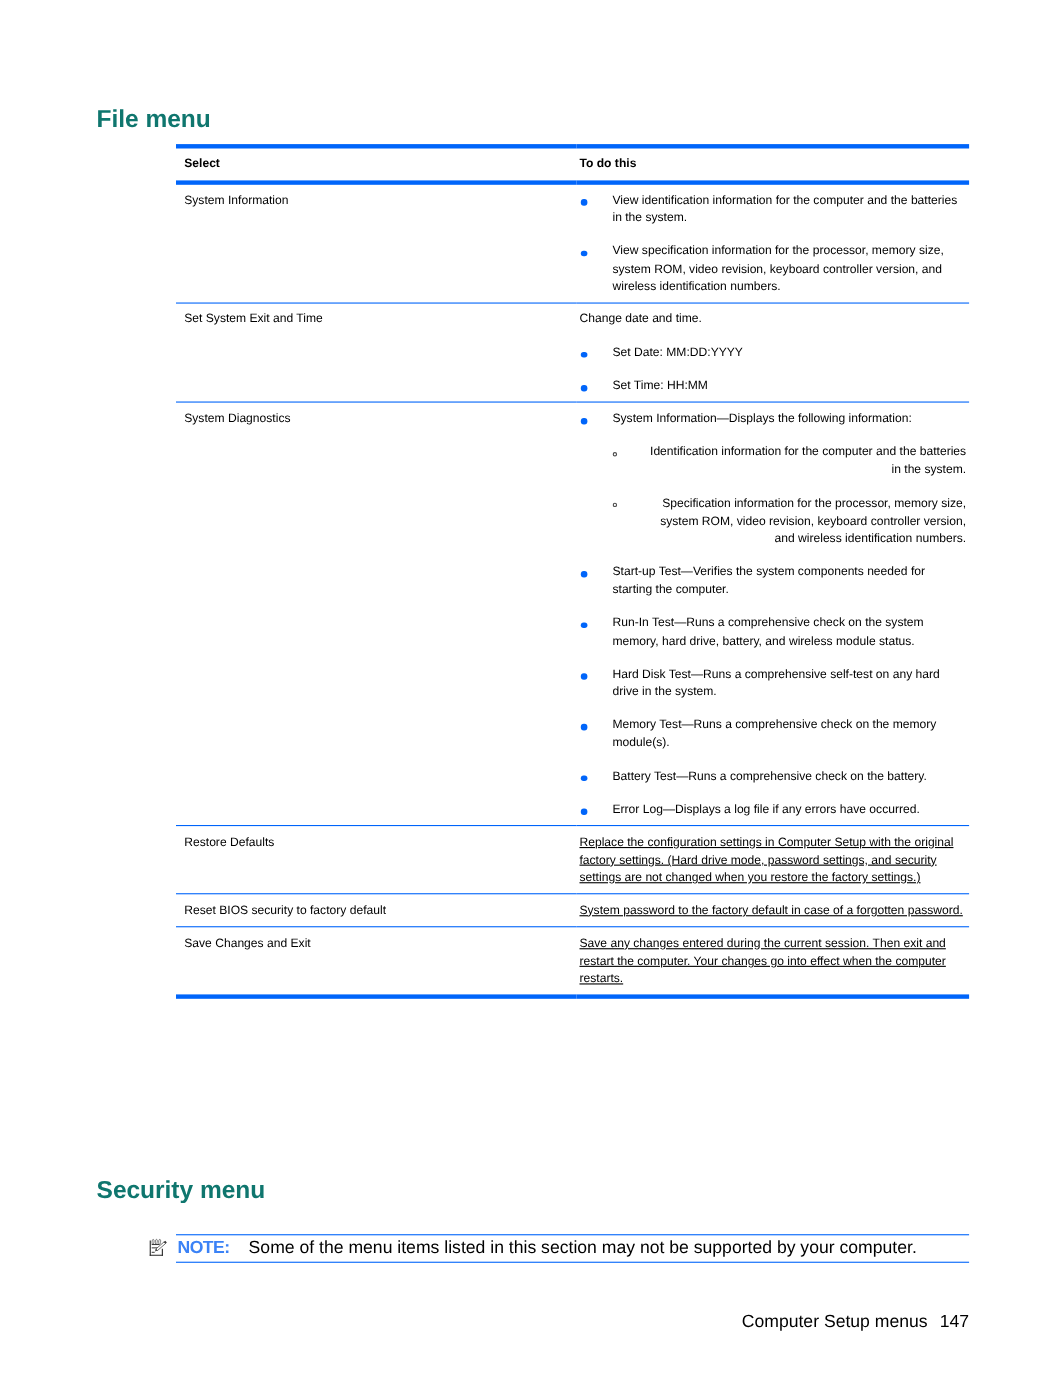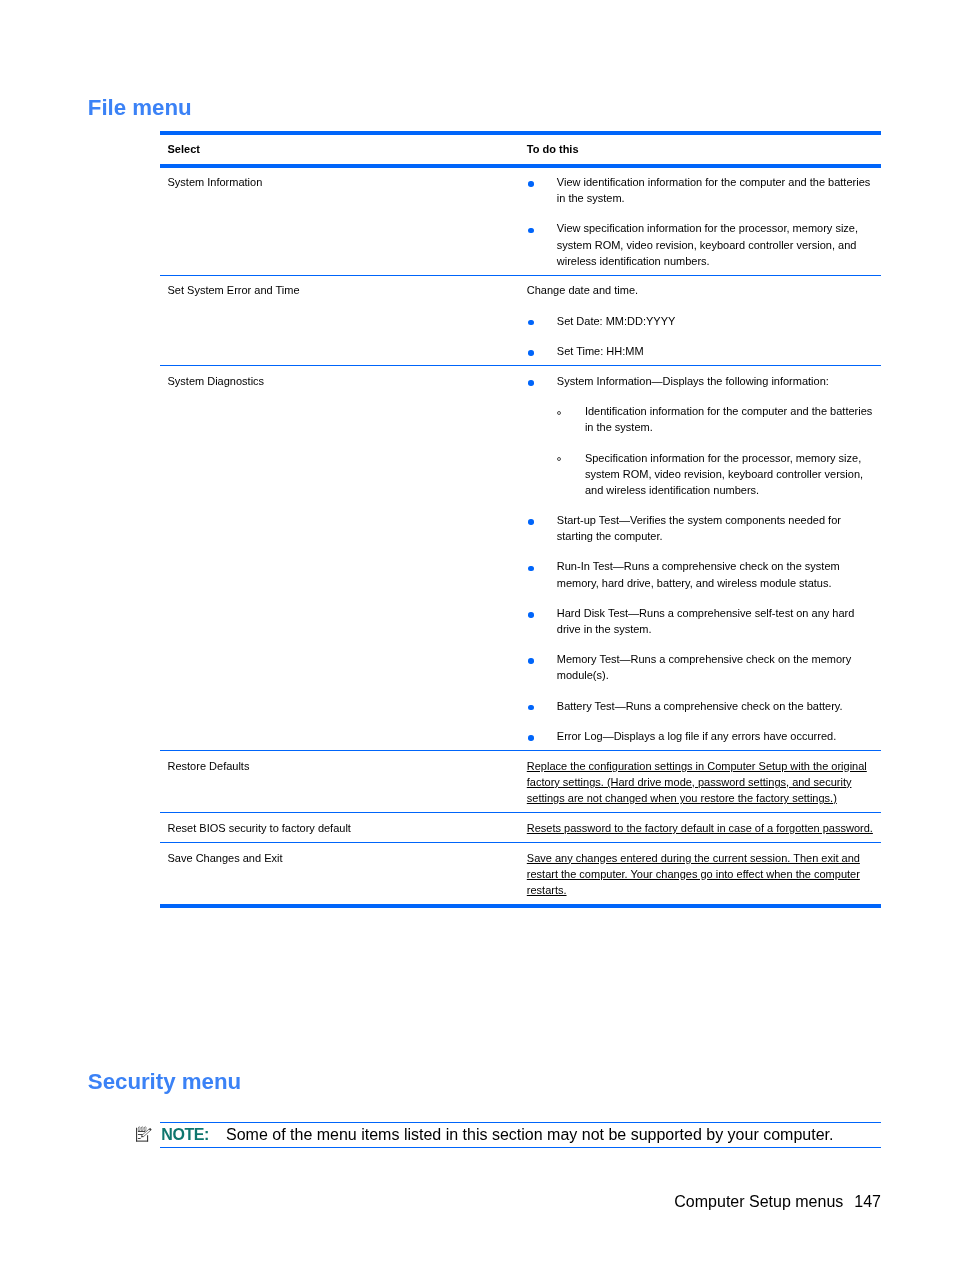--- a/index.html
+++ b/index.html
@@ -18,21 +18,21 @@
     overflow: hidden;
   }
   .page { position: relative; width: 954px; height: 1270px; transform: translateZ(0); }
 
   
   .h1 {
     position: absolute;
     left: 87.8px;
     font-size: 22.3px;
     font-weight: bold;
-    color: #3b82f6;
+    color: #0f766e;
     letter-spacing: -0.03px;
     line-height: 22px;
     white-space: nowrap;
   }
   #file-menu-heading { top: 97px; }
   #security-menu-heading { top: 1071px; }
 
   
   .tbl {
     position: absolute;
@@ -79,21 +79,21 @@
   ul.b1 > li:last-child { margin-bottom: 0; }
   ul.b1 > li > .dot {
     position: absolute;
     left: 1.7px;
     top: 7.2px;
     width: 5.5px;
     height: 5.5px;
     border-radius: 50%;
     background: #0065fa;
   }
-  ul.b2 { margin: 14.17px 0 0 0; padding: 0; list-style: none; }
+  ul.b2 { margin: 14.17px 0 0 0; padding: 0; list-style: none; text-align: right; }
   ul.b2 > li {
     position: relative;
     padding-left: 28.1px;
     margin-bottom: 14.17px;
   }
   ul.b2 > li:last-child { margin-bottom: 0; }
   ul.b2 > li > .circ {
     position: absolute;
     left: 0.2px;
     top: 7.5px;
@@ -113,21 +113,21 @@
     width: 721px;
     border-top: 1.3px solid #0065fa;
     border-bottom: 1.3px solid #0065fa;
     font-size: 16px;
     line-height: 20px;
     padding: 1.5px 0 2.3px 0;
     box-sizing: border-box;
     white-space: nowrap;
   }
   .note .label {
-    color: #0f766e;
+    color: #3b82f6;
     font-weight: bold;
     padding-left: 1.3px;
     letter-spacing: -0.45px;
   }
   .note .txt { padding-left: 17.2px; }
   .note-icon {
     position: absolute;
     left: 133px;
     top: 1122px;
     width: 22px;
@@ -174,21 +174,21 @@
             <div class="col-b-pad">
               <ul class="b1">
                 <li><span class="dot"></span><span>View identification information for the computer and the batteries in the system.</span></li>
                 <li><span class="dot"></span><span>View specification information for the processor, memory size, system ROM, video revision, keyboard controller version, and wireless identification numbers.</span></li>
               </ul>
             </div>
           </td>
         </tr>
         <tr class="bodyrow">
           <td>
-            <div class="cellpad">Set System Error and Time</div>
+            <div class="cellpad">Set System Exit and Time</div>
           </td>
           <td>
             <div class="col-b-pad">
               <p class="plain">Change date and time.</p>
               <ul class="b1">
                 <li><span class="dot"></span><span>Set Date: MM:DD:YYYY</span></li>
                 <li><span class="dot"></span><span>Set Time: HH:MM</span></li>
               </ul>
             </div>
           </td>
@@ -223,21 +223,21 @@
               <p class="plain">Replace the configuration settings in Computer Setup with the original factory settings. (Hard drive mode, password settings, and security settings are not changed when you restore the factory settings.)</p>
             </div>
           </td>
         </tr>
         <tr class="bodyrow">
           <td>
             <div class="cellpad">Reset BIOS security to factory default</div>
           </td>
           <td>
             <div class="col-b-pad">
-              <p class="plain">Resets password to the factory default in case of a forgotten password.</p>
+              <p class="plain">System password to the factory default in case of a forgotten password.</p>
             </div>
           </td>
         </tr>
         <tr class="bodyrow lastrow">
           <td>
             <div class="cellpad">Save Changes and Exit</div>
           </td>
           <td>
             <div class="col-b-pad">
               <p class="plain">Save any changes entered during the current session. Then exit and restart the computer. Your changes go into effect when the computer restarts.</p>

